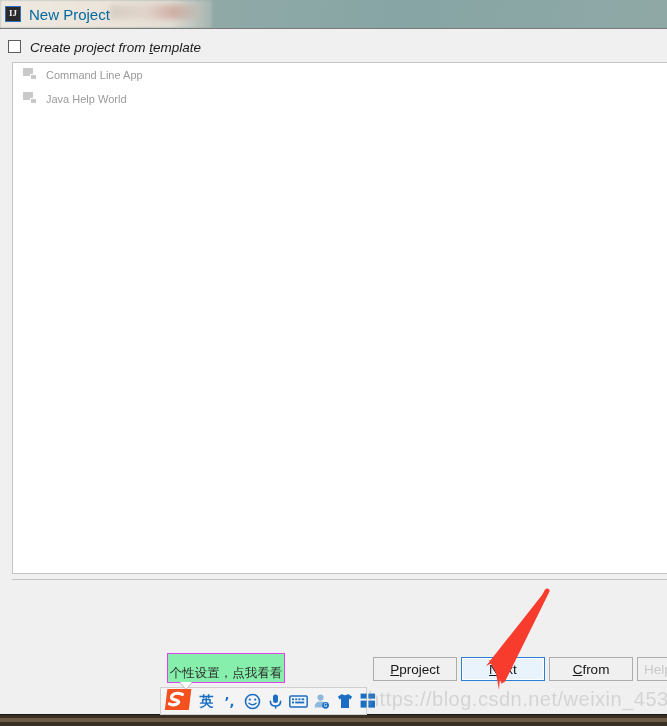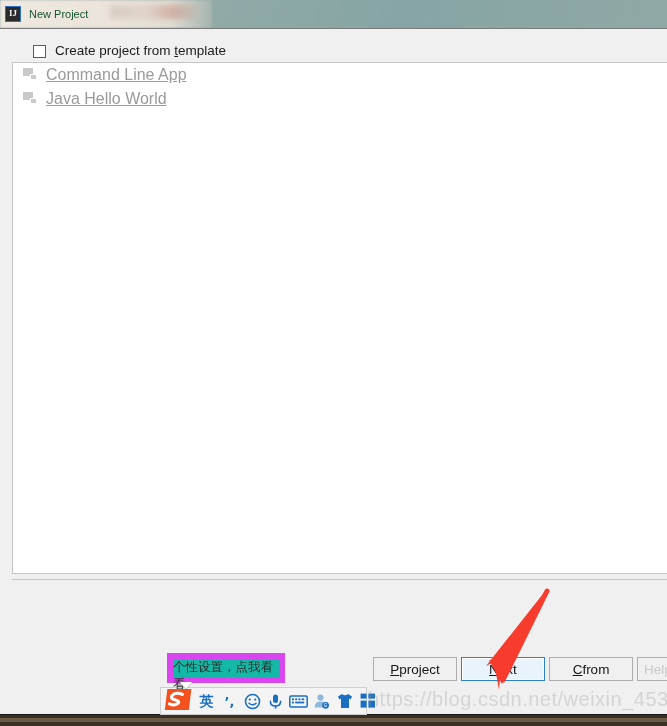--- a/index.html
+++ b/index.html
@@ -63,42 +63,43 @@
     text-align: center;
     font-family: "Liberation Serif", serif;
     font-size: 9px;
     font-weight: bold;
     color: #f2f2f2;
     letter-spacing: 0px;
     line-height: 15px;
   }
   #titlebar-text {
     margin-left: 8px;
-    font-size: 11px;
-    color: #14532d;
+    font-size: 15px;
+    color: #0369a1;
     white-space: nowrap;
   }
 
   
   #dialog-body {
     position: absolute;
     left: 0; top: 28px;
     width: 667px; height: 686px;
     background: #f0f0f0;
     border-top: 1px solid #7a7a7a;
     box-sizing: border-box;
   }
 
   
   #checkbox-row {
     position: absolute;
-    left: 33px; top: 11px;
-    display: flex;
-    align-items: flex-end;
+    left: 8px; top: 11px;
+    display: flex;
+    align-items: flex-start;
     height: 18px;
+    font-style: italic;
   }
   #template-checkbox {
     width: 13px; height: 13px;
     border: 1px solid #5b5b5b;
     background: #ffffff;
     box-sizing: border-box;
     flex: none;
   }
   #checkbox-label {
     margin-left: 9px;
@@ -139,24 +140,23 @@
   }
   .list-item .folder-ico .small {
     position: absolute;
     left: 7px; top: 6px;
     width: 7px; height: 6px;
     background: #c9c9c9;
     border: 1px solid #ffffff;
     box-sizing: border-box;
   }
   .list-item .item-label {
-    font-size: 16px;
+    font-size: 11px;
     color: #9a9a9a;
     white-space: nowrap;
-    text-decoration: underline;
   }
 
   
   #footer-panel {
     position: absolute;
     left: 12px; top: 550px;
     width: 660px; height: 128px;
     background: #f0f0f0;
     border-top: 1px solid #c4c4c4;
     box-sizing: border-box;
@@ -204,25 +204,25 @@
     width: 96px; height: 110px;
     z-index: 20;
     pointer-events: none;
   }
 
   
   #ime-tooltip {
     position: absolute;
     left: 167px; top: 653px;
     width: 118px; height: 30px;
-    background: #14b8a6;
-    border: 6px solid #d946ef;
-    box-sizing: border-box;
-    display: flex;
-    align-items: flex-start;
+    background: #86efac;
+    border: 1px solid #d946ef;
+    box-sizing: border-box;
+    display: flex;
+    align-items: flex-end;
     justify-content: center;
     font-family: "DejaVu Sans", sans-serif;
     font-size: 12.5px;
     color: #2a2a2a;
     z-index: 22;
   }
   #ime-tooltip-tail {
     position: absolute;
     left: 180px; top: 682px;
     width: 0; height: 0;
@@ -324,21 +324,21 @@
           <div class="small"></div>
       </div>
       <div class="item-label">Command Line App</div>
     </div>
 
     <div class="list-item">
       <div class="folder-ico">
         <div class="big"></div>
           <div class="small"></div>
       </div>
-      <div class="item-label">Java Hello World</div>
+      <div class="item-label">Java Help World</div>
     </div>
 
   </div>
 
   <div id="footer-panel"></div>
 </div>
 
 <div id="button-bar">
   <div class="dlg-button">
     <span class="mn">P</span>

